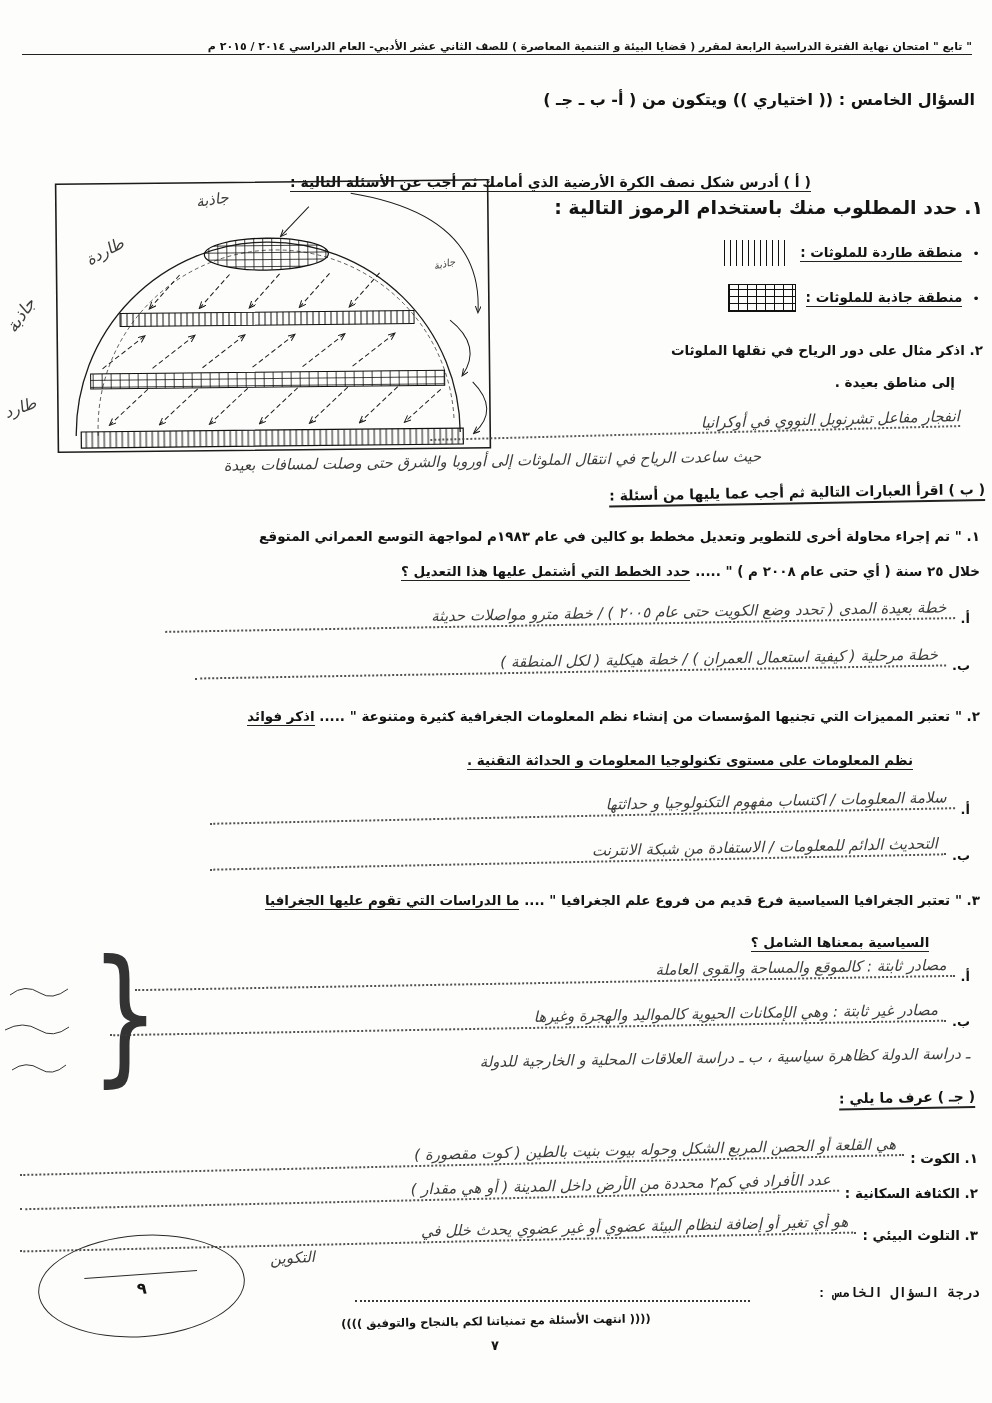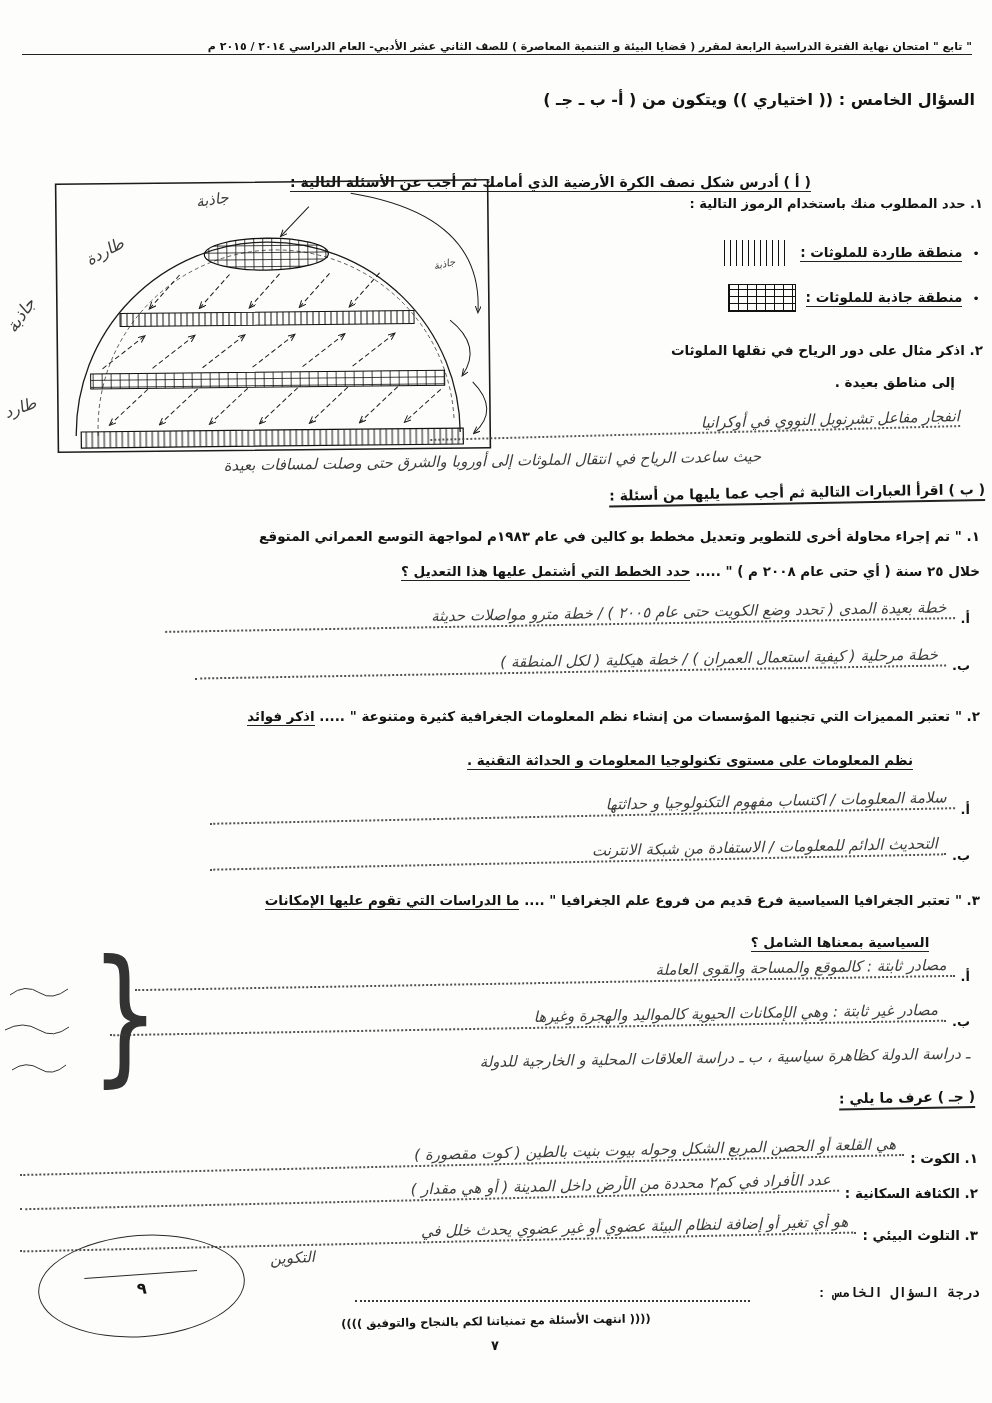--- a/index.html
+++ b/index.html
@@ -102,21 +102,21 @@
     </svg>
     
     <div class="abs hw" style="left:145px;top:18px;font-size:15px;transform:rotate(-8deg);">جاذبة</div>
     <div class="abs hw" style="left:33px;top:68px;font-size:16px;transform:rotate(-28deg);">طاردة</div>
     <div class="abs hw" style="left:382px;top:88px;font-size:10px;transform:rotate(-12deg);">جاذبة</div>
   </div>
 
   <div class="abs hw" style="left:2px;top:305px;font-size:17px;transform:rotate(-55deg);">جاذبة</div>
   <div class="abs hw" style="left:4px;top:398px;font-size:16px;transform:rotate(-20deg);">طارد</div>
 
-  <div class="abs pr" style="left:505px;top:196px;width:478px;font-size:13px;text-align:right;">١. حدد المطلوب منك باستخدام الرموز التالية :</div>
+  <div class="abs pr" style="left:505px;top:196px;width:478px;font-size:19px;text-align:right;">١. حدد المطلوب منك باستخدام الرموز التالية :</div>
 
   <div class="abs legend-row" style="left:560px;top:240px;width:420px;">
     <span class="bullet">•</span>
     <span class="pr ul" style="font-size:13.5px;">منطقة طاردة للملوثات :</span>
     <span class="sym sym-vlines"></span>
   </div>
   <div class="abs legend-row" style="left:560px;top:284px;width:420px;">
     <span class="bullet">•</span>
     <span class="pr ul" style="font-size:13.5px;">منطقة جاذبة للملوثات :</span>
     <span class="sym sym-grid"></span>
@@ -157,21 +157,21 @@
     <span class="pr" style="font-size:13px;">أ.</span>
     <span class="line hw" style="font-size:15px;transform:rotate(-1.2deg);">سلامة المعلومات   /   اكتساب مفهوم التكنولوجيا و حداثتها</span>
   </div>
   <div class="abs answer-row" style="left:210px;top:842px;width:760px;">
     <span class="pr" style="font-size:13px;">ب.</span>
     <span class="line hw" style="font-size:15px;transform:rotate(-1.2deg);">التحديث الدائم للمعلومات   /   الاستفادة من شبكة الانترنت</span>
   </div>
 
   <div class="abs pr" style="left:15px;top:892px;width:965px;font-size:13.5px;text-align:right;">
     <span>٣. " تعتبر الجغرافيا السياسية فرع قديم من فروع علم الجغرافيا " ....</span>
-    <span class="ul">ما الدراسات التي تقوم عليها الإمكانات</span>
+    <span class="ul">ما الدراسات التي تقوم عليها الجغرافيا</span>
   </div>
   <div class="abs pr" style="left:700px;top:934px;width:280px;font-size:13.5px;text-align:center;">
     <span class="ul">السياسية بمعناها الشامل ؟</span>
   </div>
 
   <div class="abs brace" style="left:90px;top:960px;">{</div>
 
   <svg class="abs" style="left:0px;top:975px;" width="90" height="130">
     <path d="M10,20 q15,-12 30,-2 q12,8 28,-4 M5,55 q18,-10 34,0 q14,9 30,-3 M12,95 q14,-10 28,-1 q12,8 26,-4" stroke="#333" stroke-width="1" fill="none"></path>
   </svg>

